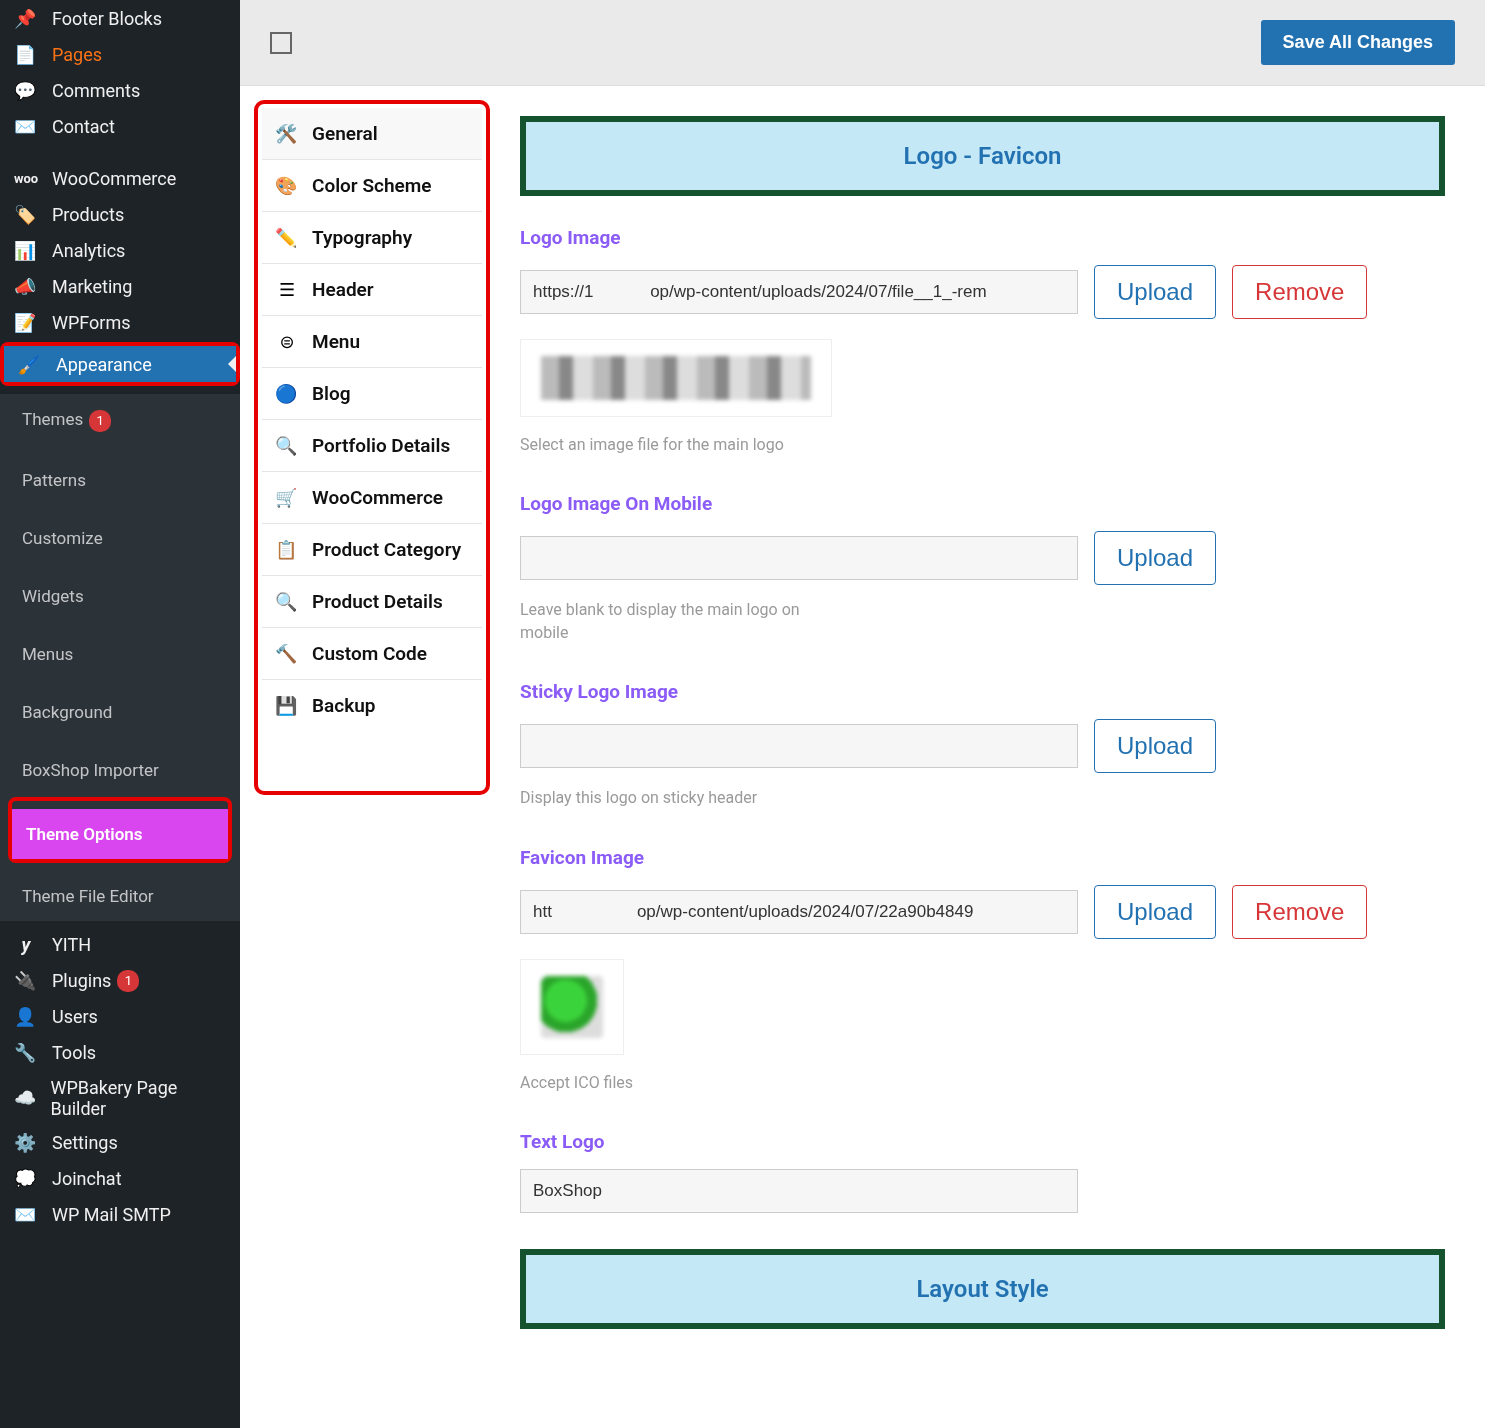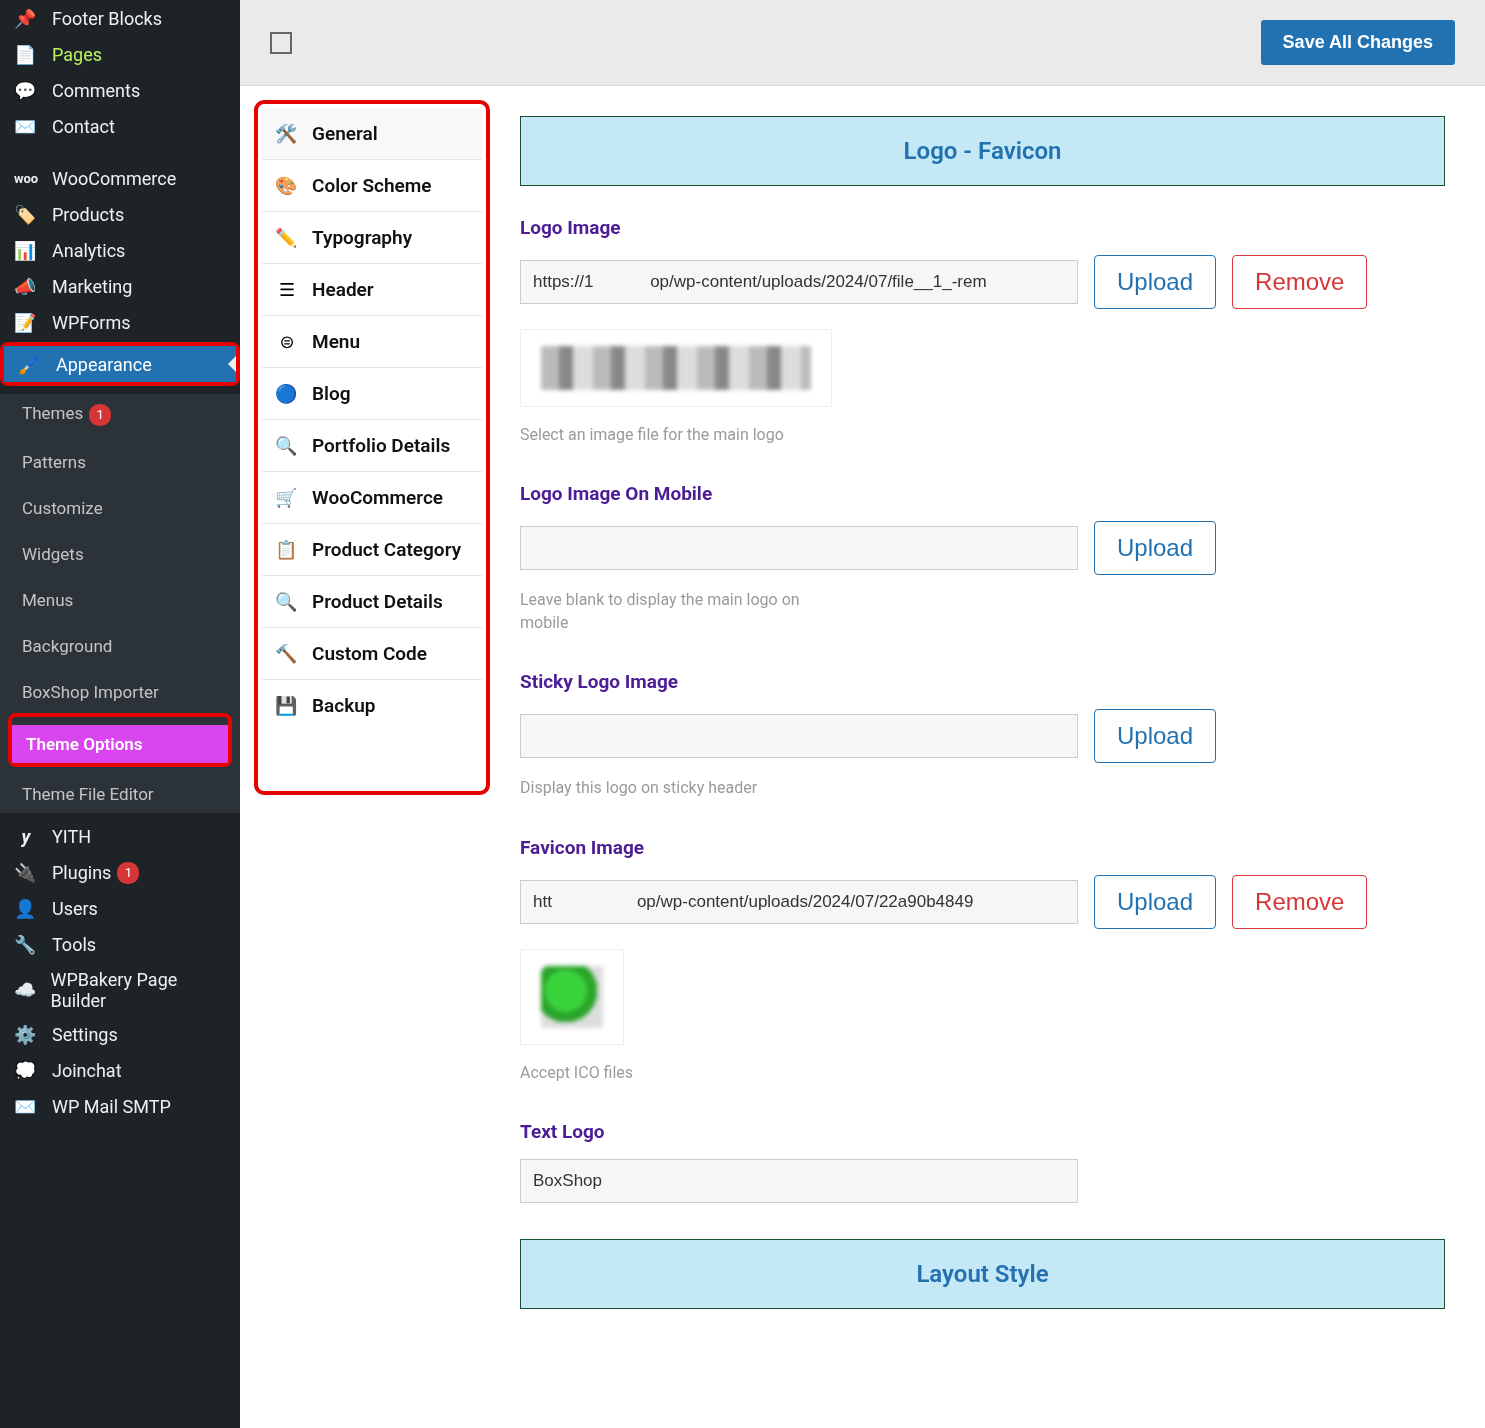--- a/index.html
+++ b/index.html
@@ -4,23 +4,23 @@
 <style>
 * { box-sizing: border-box; margin: 0; padding: 0; }
 body { font-family: -apple-system, BlinkMacSystemFont, "Segoe UI", Roboto, sans-serif; font-size: 14px; background: #f1f1f1; display: flex; width: 1485px; height: 1428px; overflow: hidden; }
 
 
 .wp-sidebar { width: 240px; background: #1d2327; color: #f0f0f1; flex-shrink: 0; height: 100%; overflow-y: auto; }
 .wp-menu-item { display: flex; align-items: center; padding: 6px 14px; color: #f0f0f1; cursor: pointer; font-size: 18px; }
 .wp-menu-item .icon { width: 24px; height: 24px; margin-right: 14px; display: flex; align-items: center; justify-content: center; }
 .wp-menu-item.active { background: #2271b1; color: #fff; position: relative; }
 .wp-menu-item.active::after { content: ""; position: absolute; right: 0; top: 50%; margin-top: -8px; border: 8px solid transparent; border-right-color: #f0f0f1; }
-.wp-menu-item.current-section { color: #bef264; }
+.wp-menu-item.current-section { color: #f97316; }
 .wp-submenu { background: #2c3338; }
-.wp-submenu-item { padding: 9px 22px; color: #c3c4c7; cursor: pointer; font-size: 17px; margin-top: 8px; }
+.wp-submenu-item { padding: 15px 22px; color: #c3c4c7; cursor: pointer; font-size: 17px; margin-top: 8px; }
 .wp-submenu-item.current { color: #fff; font-weight: 600; background: #d946ef; }
 .badge { display: inline-flex; align-items: center; justify-content: center; background: #d63638; color: #fff; border-radius: 10px; min-width: 22px; height: 22px; font-size: 13px; padding: 0 6px; margin-left: 6px; }
 .red-box-sidebar-top { border: 4px solid #e60000; border-radius: 8px; margin: 2px 0; }
 .red-box-sidebar-sub { border: 4px solid #e60000; border-radius: 8px; margin: 2px 8px; }
 
 
 .main { flex: 1; display: flex; flex-direction: column; background: #fff; }
 .topbar { background: #eaeaea; border-bottom: 1px solid #ddd; padding: 20px 30px; display: flex; justify-content: space-between; align-items: center; }
 .doc-icon { width: 22px; height: 22px; border: 2px solid #666; display: inline-block; }
 .save-btn { background: #2271b1; color: #ffffff; border: none; padding: 12px 22px; font-size: 18px; font-weight: 600; cursor: pointer; border-radius: 3px; }
@@ -31,24 +31,24 @@
 .options-tabs-wrap { width: 236px; margin: 14px 0 14px 14px; border: 4px solid #e60000; border-radius: 10px; padding: 4px 4px 60px 4px; align-self: flex-start; }
 .options-tabs { background: #fff; }
 .opt-tab { display: flex; align-items: center; padding: 14px 14px; border-bottom: 1px solid #e5e5e5; cursor: pointer; background: #fff; }
 .opt-tab.active { background: #f8f8f8; }
 .opt-tab:last-child { border-bottom: none; }
 .opt-tab .t-icon { width: 22px; height: 22px; margin-right: 14px; display: flex; align-items: center; justify-content: center; font-size: 18px; }
 .opt-tab .t-label { font-size: 19px; font-weight: 600; color: #111; }
 
 
 .settings-panel { flex: 1; padding: 30px 40px 30px 30px; }
-.section-header { background: #c5e8f7; border: 1px solid #14532d; text-align: center; padding: 20px; margin-bottom: 30px; }
+.section-header { background: #c5e8f7; border: 6px solid #14532d; text-align: center; padding: 20px; margin-bottom: 30px; }
 .section-header span { color: #2271b1; font-size: 24px; font-weight: 600; }
 .field { margin-bottom: 36px; }
-.field-label { font-size: 19px; font-weight: 700; color: #4c1d95; margin-bottom: 16px; display: block; }
+.field-label { font-size: 19px; font-weight: 700; color: #8b5cf6; margin-bottom: 16px; display: block; }
 .field-row { display: flex; gap: 16px; align-items: center; flex-wrap: wrap; }
 .field-input { border: 1px solid #ccc; background: #f6f6f6; padding: 10px 12px; font-size: 17px; width: 558px; height: 44px; color: #333; }
 .mini-btn { border: 1px solid #2271b1; background: #fff; color: #2271b1; padding: 12px 22px; font-size: 24px; cursor: pointer; border-radius: 4px; }
 .mini-btn.remove { border-color: #d63638; color: #d63638; }
 .field-help { color: #9a9a9a; font-size: 16px; margin-top: 14px; max-width: 310px; line-height: 1.4; }
 .preview-box { border: 1px solid #eee; padding: 16px 20px; margin-top: 20px; display: inline-block; background: #fff; }
 .preview-logo { width: 270px; height: 44px; background: repeating-linear-gradient(90deg, #bbb 0 18px, #888 18px 32px, #ddd 32px 52px); filter: blur(2px); }
 .preview-favicon { width: 62px; height: 62px; background: radial-gradient(circle at 40% 40%, #3bd33b 0 40%, #2aa52a 40% 60%, #ddd 60%); border-radius: 4px; filter: blur(2px); }
 
 

